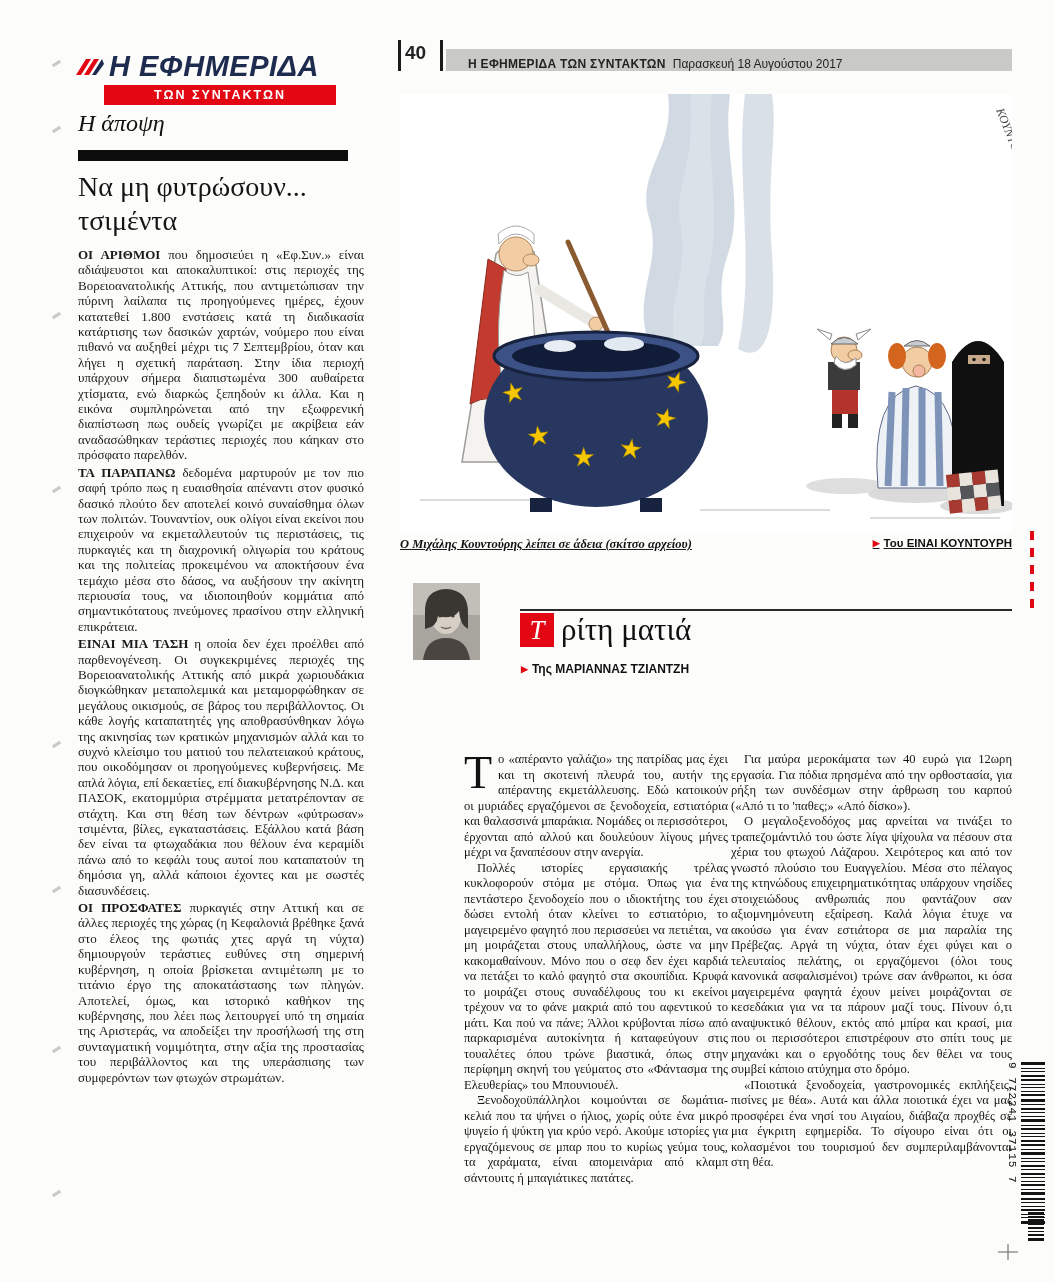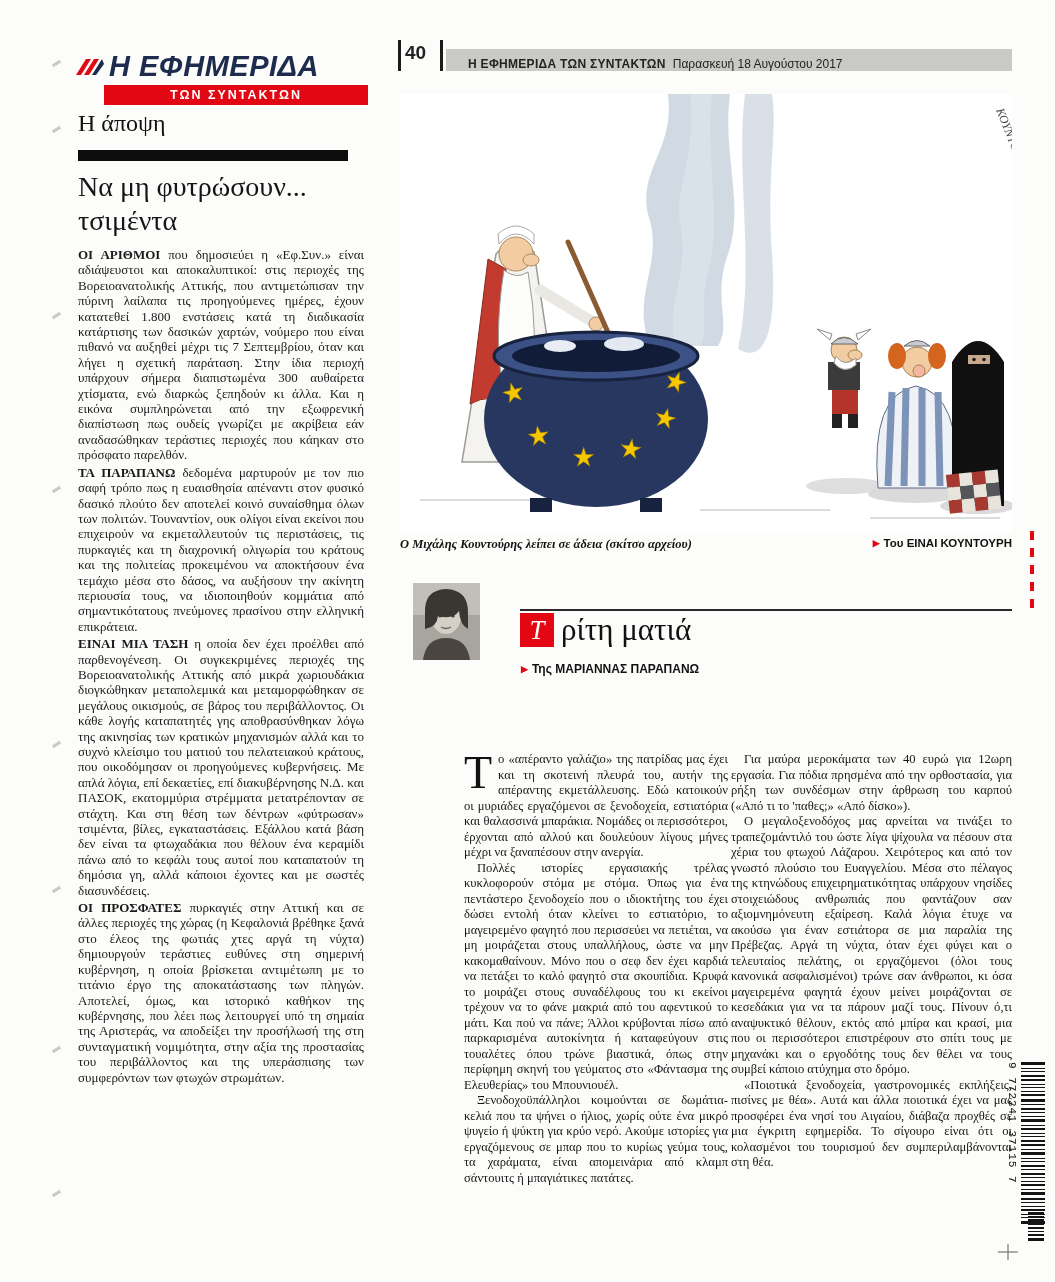--- a/index.html
+++ b/index.html
@@ -14,45 +14,45 @@
   
   .masthead { position:absolute; left:74px; top:50px; width:266px; }
   .masthead-top { display:flex; align-items:center; gap:5px; }
   .masthead-title {
     font-family:"Liberation Sans", sans-serif; font-style:italic; font-weight:bold;
     font-size:29px; color:#1d2b4e; letter-spacing:.5px; white-space:nowrap;
   }
   .masthead-bar {
     margin:2px 0 0 30px; width:232px; background:#e30613; color:#fff;
     font-family:"Liberation Sans", sans-serif; font-weight:bold; font-size:12.5px;
-    letter-spacing:2px; text-align:center; padding:3px 16px;
-  }
-
-  
-  .section-label { position:absolute; left:78px; top:110px; font-size:24px; color:#111; }
+    letter-spacing:2px; text-align:center; padding:3px 0;
+  }
+
+  
+  .section-label { position:absolute; left:78px; top:110px; font-style:italic; font-size:24px; color:#111; }
   .black-rule { position:absolute; left:78px; top:150px; width:270px; height:11px; background:#0c0c0c; }
   .opinion-title { position:absolute; left:78px; top:170px; width:255px; margin:0; font-weight:normal; font-size:28px; line-height:1.22; color:#151515; }
   .opinion-body { position:absolute; left:78px; top:247px; width:286px; text-align:justify; font-size:13px; line-height:15.4px; }
   .op-para { margin:0 0 2px 0; }
   .op-para .lead { font-weight:bold; }
 
   
   .pageno-rule { position:absolute; top:40px; width:3px; height:31px; background:#1b1b1b; }
   .pageno { position:absolute; left:405px; top:42px; font-family:"Liberation Sans", sans-serif; font-weight:bold; font-size:19px; color:#222; }
   .header-strip {
     position:absolute; left:446px; top:49px; width:566px; height:22px; background:#c9c9c6;
     display:flex; align-items:flex-end; gap:7px; padding-left:22px; box-sizing:border-box;
     font-family:"Liberation Sans", sans-serif; font-size:12px; color:#232323;
   }
   .header-strip .paper { font-weight:bold; letter-spacing:.3px; }
 
   
   .cartoon { position:absolute; left:400px; top:94px; width:612px; height:438px; background:#ffffff; }
   .cartoon svg { display:block; width:100%; height:100%; }
-  .caption-row { position:absolute; left:400px; top:537px; width:612px; display:flex; justify-content:space-between; align-items:flex-start; }
+  .caption-row { position:absolute; left:400px; top:537px; width:612px; display:flex; justify-content:space-between; align-items:flex-start;text-decoration:underline; }
   .caption { font-style:italic; font-weight:bold; font-size:12.5px; color:#111; }
   .credit { font-family:"Liberation Sans", sans-serif; font-weight:bold; font-size:11.5px; color:#111; white-space:nowrap; }
   .arrow::before { content:"▶"; color:#e30613; font-size:9px; margin-right:4px; position:relative; top:-1px; }
   .red-dashes { position:absolute; left:1030px; top:531px; width:4px; height:84px;
     background:repeating-linear-gradient(180deg,#e30613 0 9px, transparent 9px 17px); }
 
   
   .author-photo { position:absolute; left:413px; top:583px; width:67px; height:77px; }
   .author-photo svg { display:block; width:100%; height:100%; }
   .tm-rule { position:absolute; left:520px; top:609px; width:492px; height:2px; background:#2a2a2a; }
@@ -243,21 +243,21 @@
       <circle cx="40" cy="33" r="1.6" fill="#3a3632"></circle>
       <path d="M28,44 Q33,47 38,44" stroke="#6e655d" fill="none" stroke-width="1.3"></path>
     </svg>
   </div>
   <div class="tm-rule"></div>
   <div class="tm-head">
     <div class="tm-initial">Τ</div>
     <div class="tm-title">ρίτη ματιά</div>
   </div>
   <div class="byline">
-    <span class="arrow"></span><span>Της ΜΑΡΙΑΝΝΑΣ ΠΑΡΑΠΑΝΩ</span>
+    <span class="arrow"></span><span>Της ΜΑΡΙΑΝΝΑΣ ΤΖΙΑΝΤΖΗ</span>
   </div>
 
   <div class="art-col col1">
       <p class="art-para dropcap">Το «απέραντο γαλάζιο» της πατρίδας μας έχει και τη σκοτεινή πλευρά του, αυτήν της απέραντης εκμετάλλευσης. Εδώ κατοικούν οι μυριάδες εργαζόμενοι σε ξενοδοχεία, εστιατόρια και θαλασσινά μπαράκια. Νομάδες οι περισσότεροι, έρχονται από αλλού και δουλεύουν λίγους μήνες μέχρι να ξαναπέσουν στην ανεργία.</p>
       <p class="art-para">Πολλές ιστορίες εργασιακής τρέλας κυκλοφορούν στόμα με στόμα. Όπως για ένα πεντάστερο ξενοδοχείο που ο ιδιοκτήτης του έχει δώσει εντολή όταν κλείνει το εστιατόριο, το μαγειρεμένο φαγητό που περισσεύει να πετιέται, να μη μοιράζεται στους υπαλλήλους, ώστε να μην κακομαθαίνουν. Μόνο που ο σεφ δεν έχει καρδιά να πετάξει το καλό φαγητό στα σκουπίδια. Κρυφά το μοιράζει στους συναδέλφους του κι εκείνοι τρέχουν να το φάνε μακριά από του αφεντικού το μάτι. Και πού να πάνε; Άλλοι κρύβονται πίσω από παρκαρισμένα αυτοκίνητα ή καταφεύγουν στις τουαλέτες όπου τρώνε βιαστικά, όπως στην περίφημη σκηνή του γεύματος στο «Φάντασμα της Ελευθερίας» του Μπουνιουέλ.</p>
       <p class="art-para">Ξενοδοχοϋπάλληλοι κοιμούνται σε δωμάτια-κελιά που τα ψήνει ο ήλιος, χωρίς ούτε ένα μικρό ψυγείο ή ψύκτη για κρύο νερό. Ακούμε ιστορίες για εργαζόμενους σε μπαρ που το κυρίως γεύμα τους, τα χαράματα, είναι απομεινάρια από κλαμπ σάντουιτς ή μπαγιάτικες πατάτες.</p>
     </div>
   <div class="art-col col2">
       <p class="art-para">Για μαύρα μεροκάματα των 40 ευρώ για 12ωρη εργασία. Για πόδια πρησμένα από την ορθοστασία, για ρήξη των συνδέσμων στην άρθρωση του καρπού («Από τι το 'παθες;» «Από δίσκο»).</p>
       <p class="art-para">Ο μεγαλοξενοδόχος μας αρνείται να τινάξει το τραπεζομάντιλό του ώστε λίγα ψίχουλα να πέσουν στα χέρια του φτωχού Λάζαρου. Χειρότερος και από τον γνωστό πλούσιο του Ευαγγελίου. Μέσα στο πέλαγος της κτηνώδους επιχειρηματικότητας υπάρχουν νησίδες στοιχειώδους ανθρωπιάς που φαντάζουν σαν αξιομνημόνευτη εξαίρεση. Καλά λόγια έτυχε να ακούσω για έναν εστιάτορα σε μια παραλία της Πρέβεζας. Αργά τη νύχτα, όταν έχει φύγει και ο τελευταίος πελάτης, οι εργαζόμενοι (όλοι τους κανονικά ασφαλισμένοι) τρώνε σαν άνθρωποι, κι όσα μαγειρεμένα φαγητά έχουν μείνει μοιράζονται σε κεσεδάκια για να τα πάρουν μαζί τους. Πίνουν ό,τι αναψυκτικό θέλουν, εκτός από μπίρα και κρασί, μια που οι περισσότεροι επιστρέφουν στο σπίτι τους με μηχανάκι και ο εργοδότης τους δεν θέλει να τους συμβεί κάποιο ατύχημα στο δρόμο.</p>

